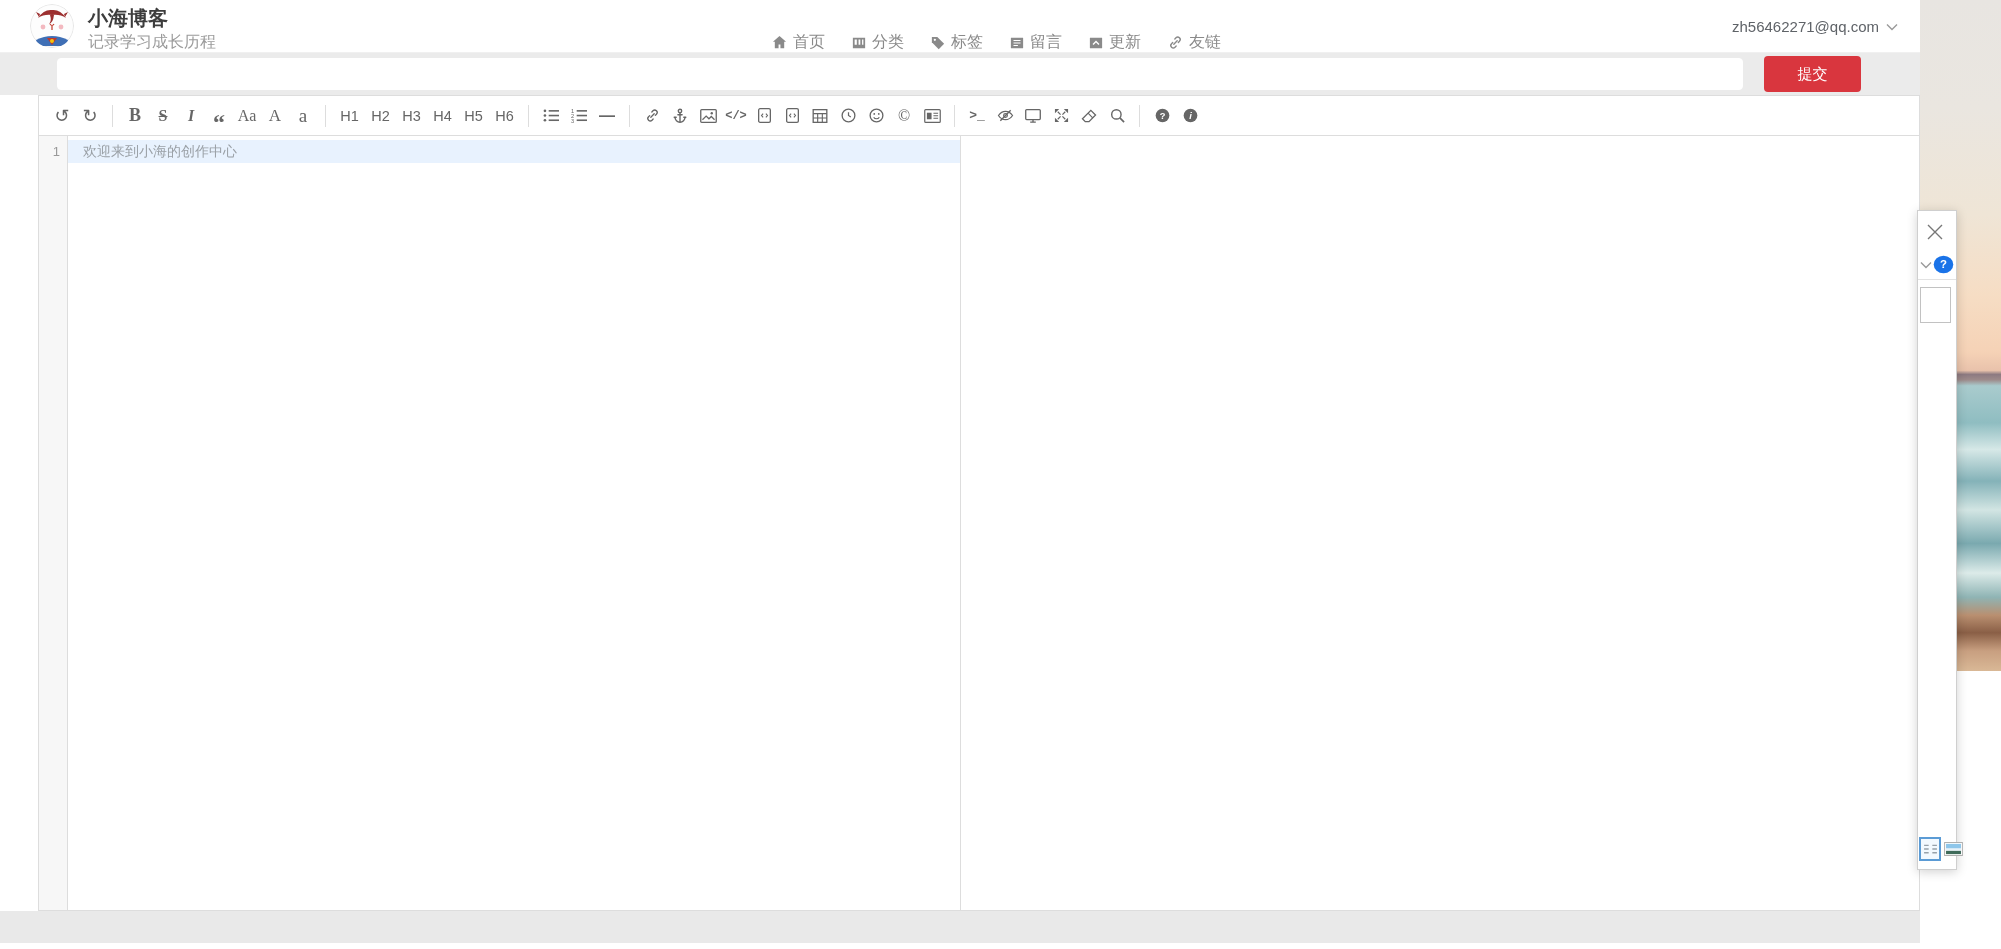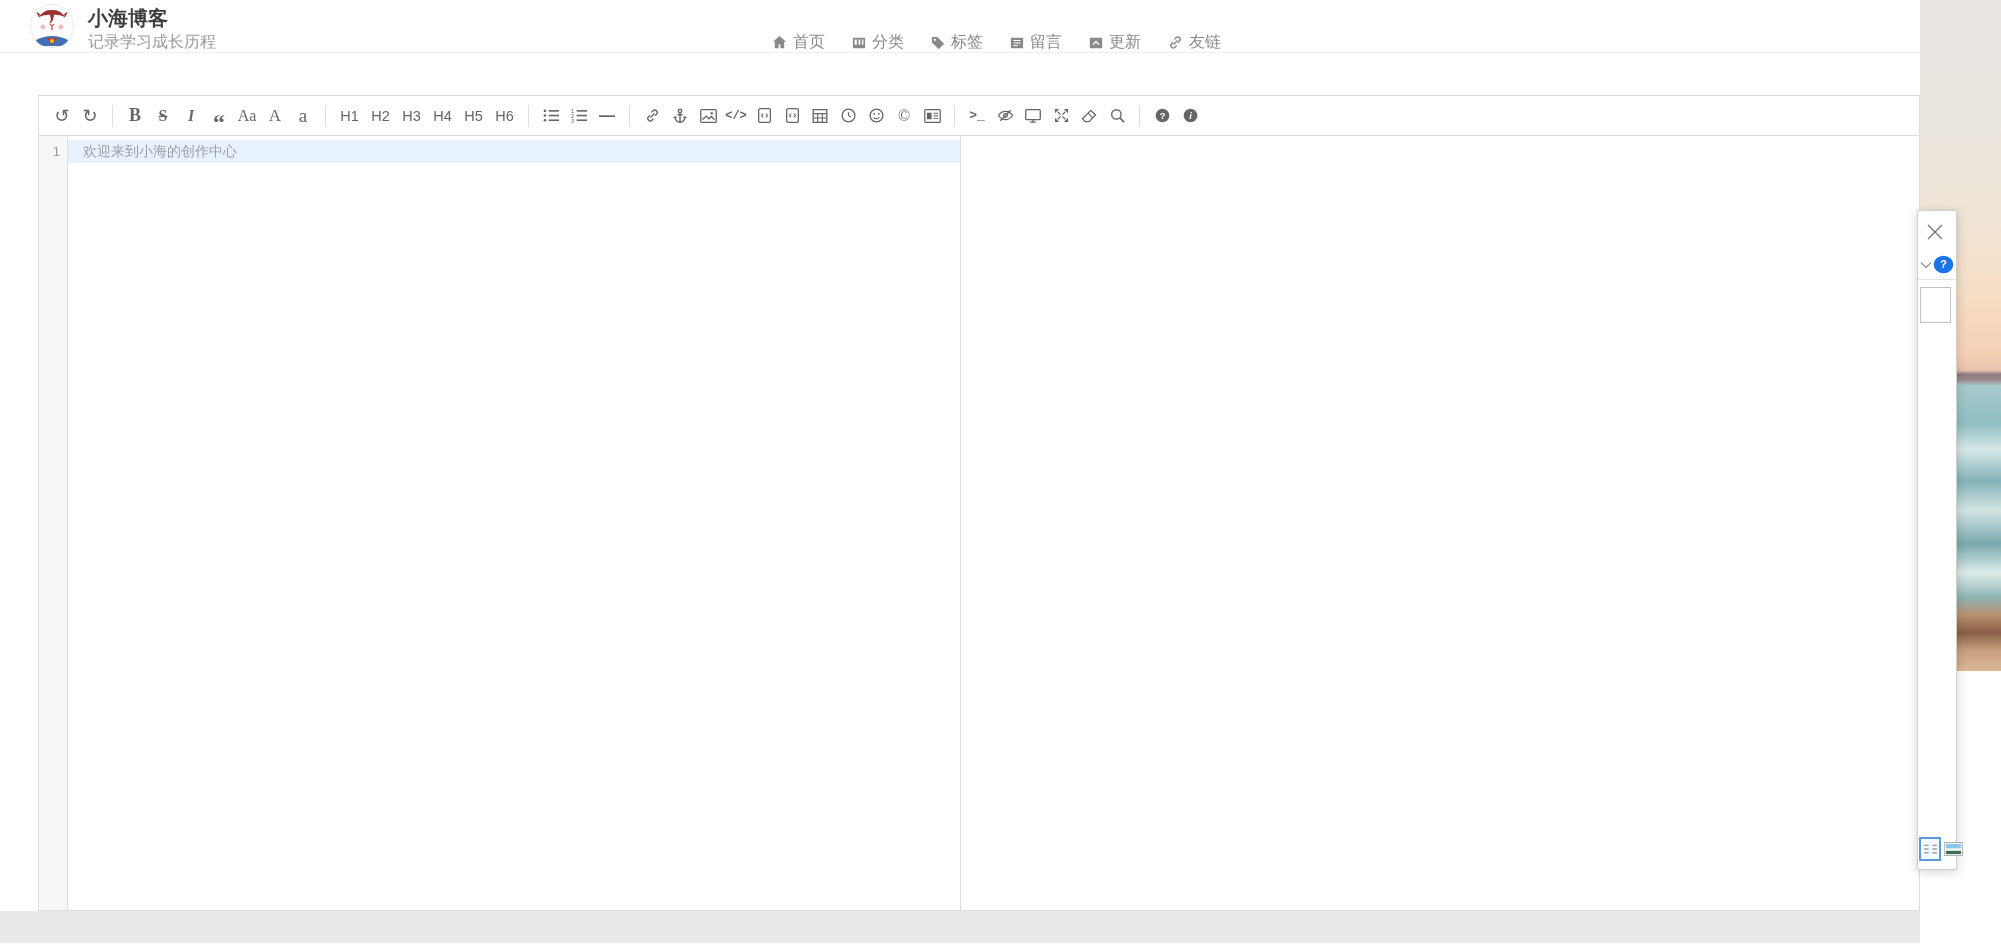--- a/index.html
+++ b/index.html
@@ -142,22 +142,34 @@
           </a>
           <a class="nav-item">
             <span class="nav-ic">
               <svg viewBox="0 0 16 16" width="15" height="15">
                 <path d="M6.2 9.8l3.6-3.6M7.3 4.2l1.2-1.2a2.6 2.6 0 0 1 3.7 3.7l-1.2 1.2M8.7 11.8l-1.2 1.2a2.6 2.6 0 0 1-3.7-3.7l1.2-1.2" stroke="#8a8a8a" fill="none" stroke-width="1.5" stroke-linecap="round"></path>
               </svg>
             </span>
             <span>友链</span>
           </a>
         </nav>
-    </div>
-
+      <div class="user-box">
+        <span>zh56462271@qq.com</span>
+        <span class="chev">
+          <svg viewBox="0 0 12 8" width="12" height="8">
+              <path d="M1 1.5l5 5 5-5" stroke="#9a9a9a" stroke-width="1.4" fill="none"></path>
+            </svg>
+        </span>
+      </div>
+    </div>
+
+    <div class="title-bar">
+      <input class="title-input" type="text" value="" placeholder="" style="">
+      <button class="submit-btn">提交</button>
+    </div>
 
     <div class="editor-container">
       <div class="editor-toolbar">
           <a class="tb-btn tb-undo">↺</a>
           <a class="tb-btn tb-undo">↻</a>
           <span class="tb-sep"></span>
           <a class="tb-btn tb-bold">B</a>
           <a class="tb-btn tb-strike">S</a>
           <a class="tb-btn tb-italic">I</a>
           <a class="tb-btn tb-quote">“</a>

